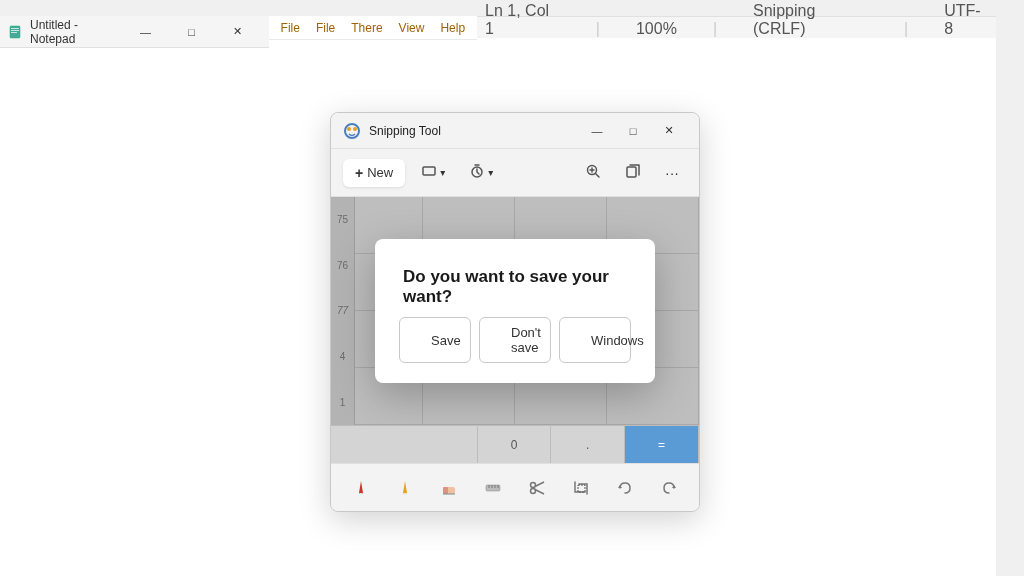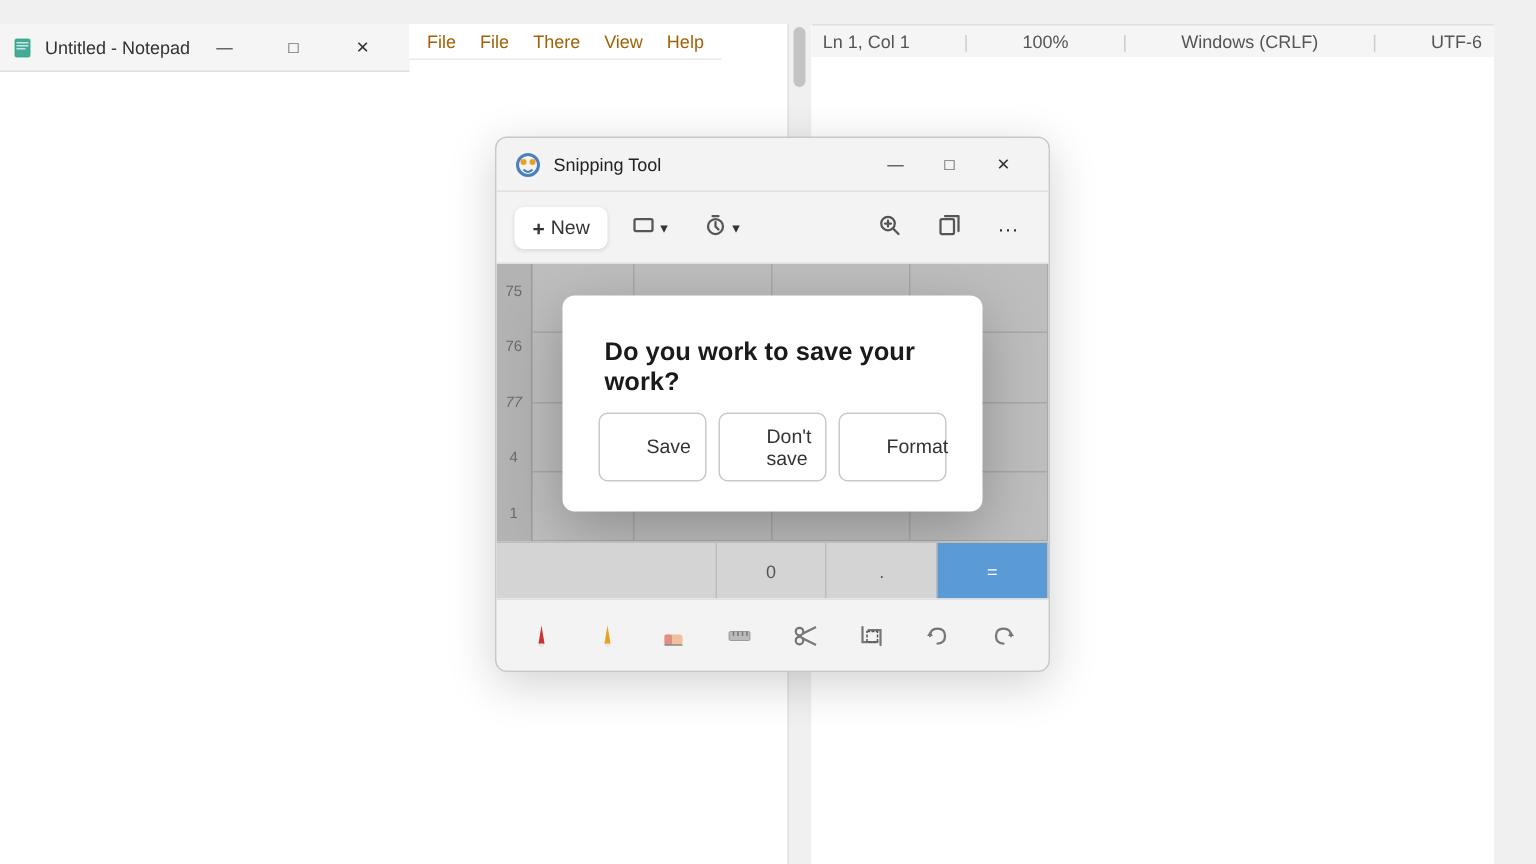--- a/index.html
+++ b/index.html
@@ -98,25 +98,25 @@
       padding: 4px;
       color: #333;
       background: transparent;
     }
 
     .notepad-statusbar {
       height: 22px;
       background: #f5f5f5;
       border-top: 1px solid #e0e0e0;
       display: flex;
-      align-items: center;
+      align-items: flex-end;
       justify-content: flex-end;
       padding: 0 8px;
       gap: 36px;
-      font-size: 12px;
+      font-size: 16px;
       color: #555;
     }
 
     .status-separator {
       color: #ccc;
     }
 
     
     .scrollbar-v {
       position: absolute;
@@ -124,21 +124,21 @@
       top: 0;
       width: 16px;
       height: 100%;
       background: #f0f0f0;
       border-left: 1px solid #e0e0e0;
     }
 
     
     .snipping-window {
       position: absolute;
-      top: 91px;
+      top: 112px;
       left: 330px;
       width: 370px;
       background: #f3f3f3;
       border: 1px solid #c8c8c8;
       box-shadow: 0 8px 32px rgba(0,0,0,0.18);
       border-radius: 8px;
       overflow: hidden;
       display: flex;
       flex-direction: column;
     }
@@ -229,21 +229,21 @@
       padding: 5px 8px;
       border-radius: 4px;
       border: none;
       background: transparent;
       cursor: pointer;
       color: #333;
       font-size: 14px;
     }
 
     .snipping-main {
-      height: 185px;
+      height: 228px;
       background: #d4d4d4;
       position: relative;
       overflow: hidden;
     }
 
     
     .snipping-grid {
       position: absolute;
       top: 0; left: 0; right: 0; bottom: 0;
     }
@@ -405,23 +405,23 @@
     <div class="scrollbar-v">
       <div class="scroll-thumb"></div>
     </div>
   </div>
 
   <div class="notepad-statusbar">
     <span>Ln 1, Col 1</span>
     <span class="status-separator">|</span>
     <span>100%</span>
     <span class="status-separator">|</span>
-    <span>Windows (CRLF)</span>
+    <span>Snipping (CRLF)</span>
     <span class="status-separator">|</span>
-    <span>UTF-6</span>
+    <span>UTF-8</span>
   </div>
 </div>
 
 <div class="snipping-window">
 
   <div class="snipping-titlebar">
     <div class="snipping-title-icon">
       <svg width="18" height="18" viewBox="0 0 18 18">
         <circle cx="9" cy="9" r="7" fill="none" stroke="#4a7fc1" stroke-width="2"></circle>
         <circle cx="6" cy="7" r="2" fill="#e8a020"></circle>
@@ -510,25 +510,25 @@
     <div style="position:absolute;top:0;left:0;width:24px;height:100%;background:#c8c8c8;border-right:1px solid #b0b0b0;display:flex;flex-direction:column;justify-content:space-around;align-items:center;">
       <span style="font-size:10px;color:#777;">75</span>
       <span style="font-size:10px;color:#777;text-align:right;">76</span>
       <span style="font-size:10px;color:#777;font-style:italic;">77</span>
       <span style="font-size:10px;color:#777;">4</span>
       <span style="font-size:10px;color:#777;">1</span>
     </div>
 
     <div class="dialog-overlay">
       <div class="dialog-box">
-        <div class="dialog-title">Do you work to save your work?</div>
+        <div class="dialog-title">Do you want to save your want?</div>
         <div class="dialog-buttons">
           <button class="dialog-btn">Save</button>
           <button class="dialog-btn">Don't save</button>
-          <button class="dialog-btn">Format</button>
+          <button class="dialog-btn">Windows</button>
         </div>
       </div>
     </div>
   </div>
 
   <div class="snipping-bottom-row">
     <div class="bottom-cell" style="flex:2; border-right: 1px solid #bcbcbc;"></div>
     <div class="bottom-cell">0</div>
     <div class="bottom-cell">.</div>
     <div class="bottom-cell active">=</div>

